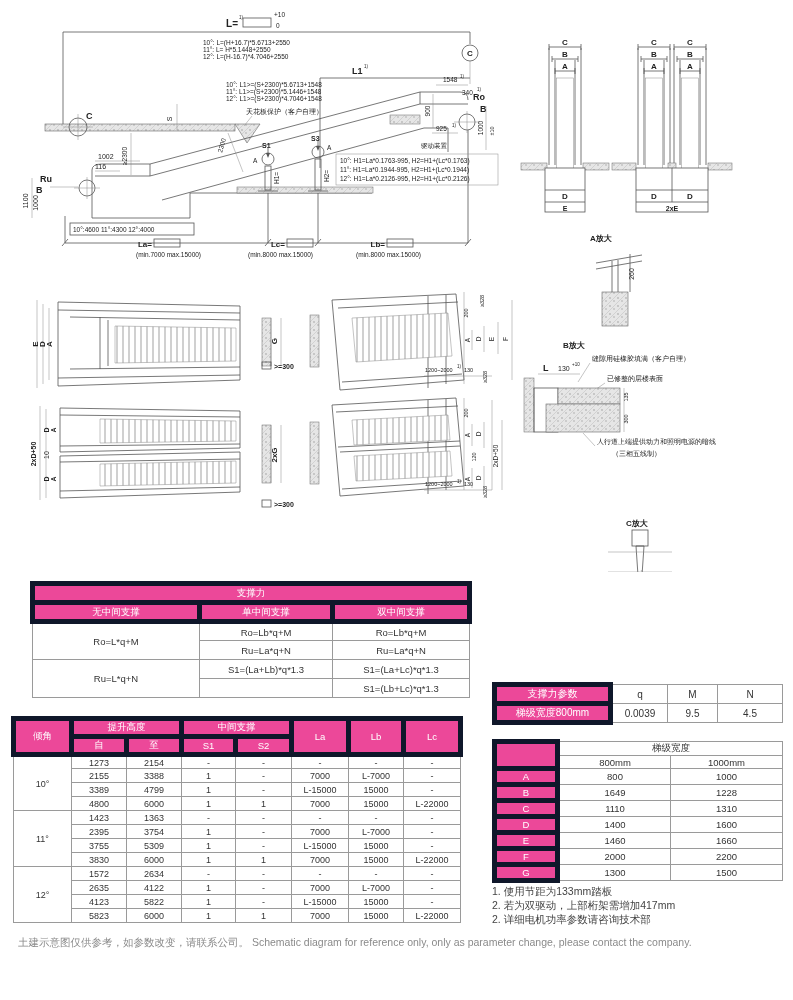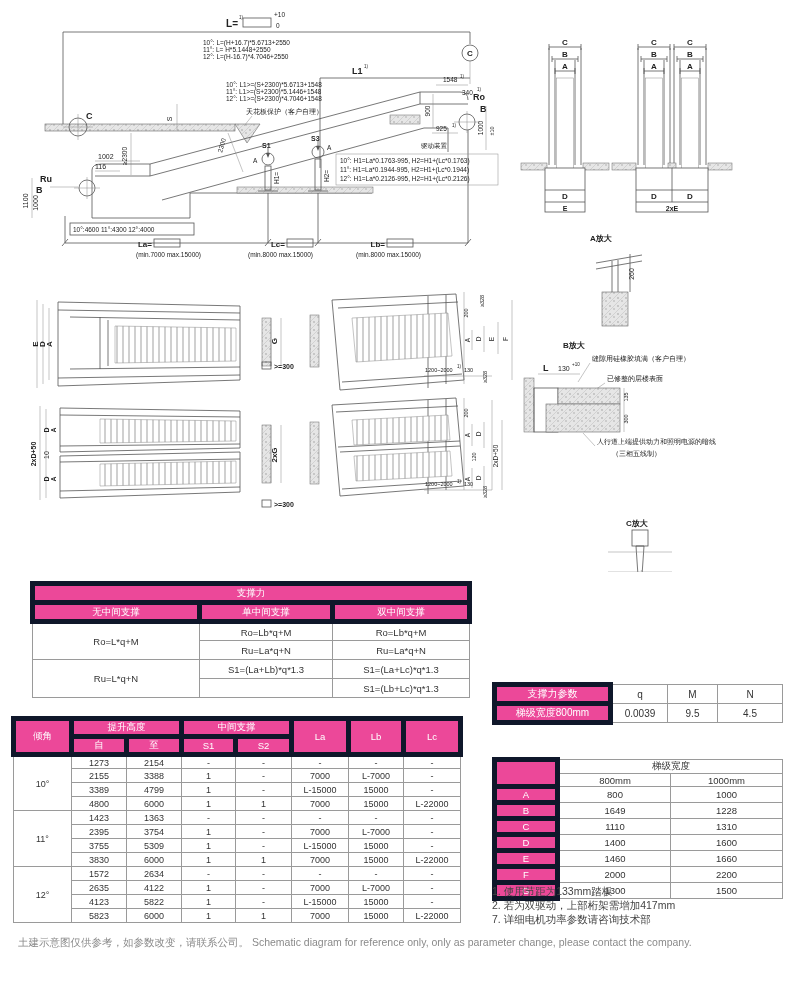--- a/index.html
+++ b/index.html
@@ -16,21 +16,21 @@
   .tbl{position:absolute;border-collapse:collapse;background:#fff;color:#333;table-layout:fixed}
   .tbl td{border:1px solid #9a9a9a;text-align:center;vertical-align:middle;overflow:hidden;white-space:nowrap}
   .tbl .hdr{background:#ec4899;color:#fff;border:5px solid #0f172a}
   .support{left:30px;top:581px;width:437px;font-size:9.5px}
   .support td{height:19px}
   .main{left:11px;top:716px;width:447px;font-size:9px}
   .main td{height:14px}
   .main .hdr{font-size:9.5px}
   .param{left:492px;top:682px;width:288px;font-size:10px}
   .param td{height:18px}
-  .widths{left:492px;top:757px;width:288px;font-size:9.5px}
+  .widths{left:492px;top:739px;width:288px;font-size:9.5px}
   .widths td{height:13px}
   .notes{position:absolute;left:492px;top:884px;font-size:10.5px;color:#444;line-height:14px}
   .footer{position:absolute;left:18px;top:936px;font-size:10.5px;color:#8a8a8a}
 </style>
 </head>
 <body>
 
 <div class="page">
 
 <svg width="793" height="572" viewBox="0 0 793 572">
@@ -603,17 +603,17 @@
           <td class="hdr">G</td>
           <td>1300</td>
           <td>1500</td>
         </tr>
 </tbody>
     </table>
 
 <div class="notes">
   <div>1. 使用节距为133mm踏板</div>
   <div>2. 若为双驱动，上部桁架需增加417mm</div>
-  <div>7. 详细电机功率参数请咨询技术部</div>
+  <div>2. 详细电机功率参数请咨询技术部</div>
 </div>
 <div class="footer">土建示意图仅供参考，如参数改变，请联系公司。 Schematic diagram for reference only, only as parameter change, please contact the company.</div>
 
 </div>
 
 </body></html>

